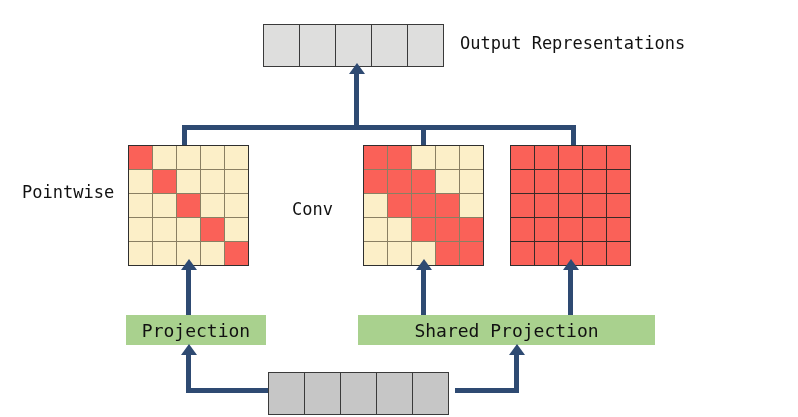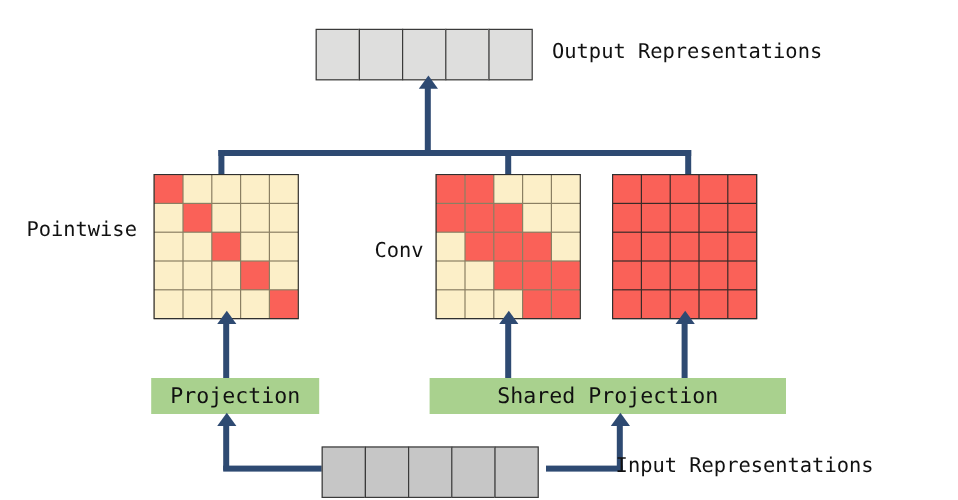--- a/index.html
+++ b/index.html
@@ -15,21 +15,21 @@
     position:absolute;
     font-family:"DejaVu Sans Mono","Liberation Mono",monospace;
     font-size:17px;
     color:#111111;
     white-space:nowrap;
     line-height:1;
   }
   #label-output-representations{left:460px;top:35px;}
   #label-input-representations{left:513px;top:380px;}
   #label-pointwise{left:22px;top:184px;}
-  #label-conv{left:292px;top:201px;margin-left:20px;}
+  #label-conv{left:292px;top:201px;}
   #label-attention{left:652px;top:201px;}
 
   
   .token-row{position:absolute;display:flex;box-sizing:border-box;}
   .token-cell{
     box-sizing:border-box;
     border:1.4px solid #3a3a3a;
     margin-left:-1.4px;
   }
   .token-cell:first-child{margin-left:0;}
@@ -230,15 +230,14 @@
   <div class="conn vline" id="input-right-v"></div>
   <div class="conn arrow-up" id="arrow-shared-up" style="background:transparent;"></div>
 
   <div class="token-row" id="input-row">
     <div class="token-cell"></div>
     <div class="token-cell"></div>
     <div class="token-cell"></div>
     <div class="token-cell"></div>
     <div class="token-cell"></div>
   </div>
-  <div class="lbl" id="label-input-representations">Input Representations</div>
 
 </div>
 
 </body></html>

